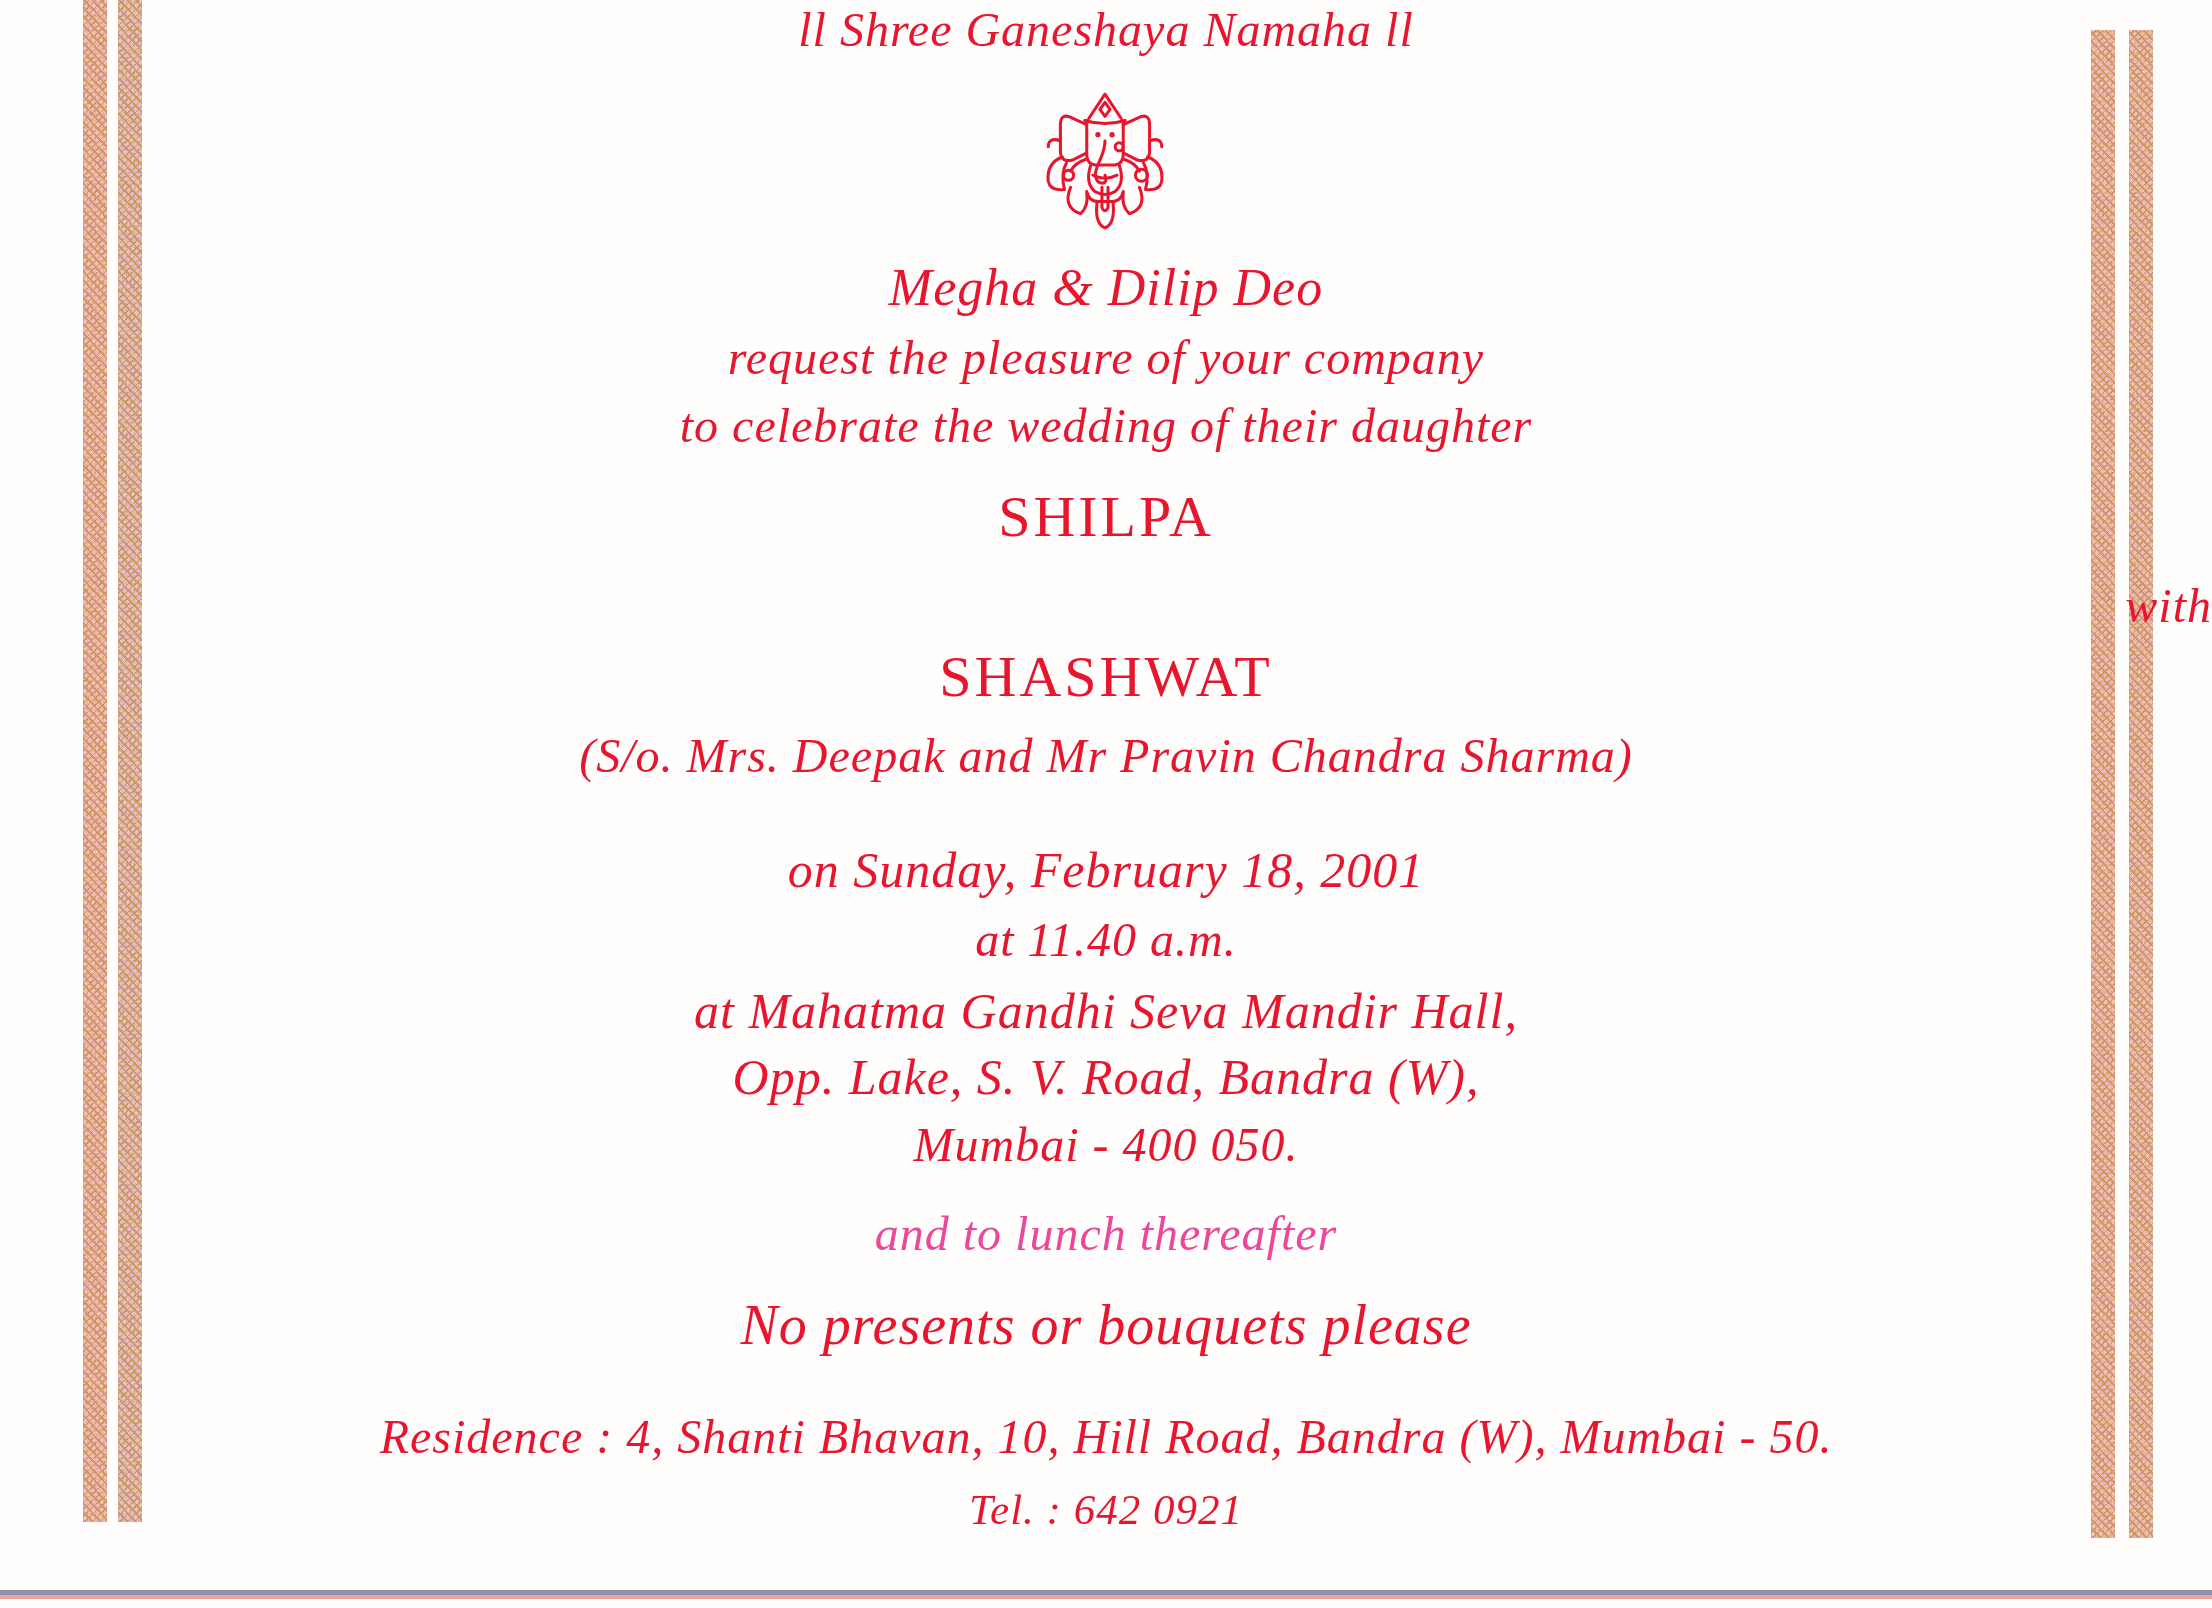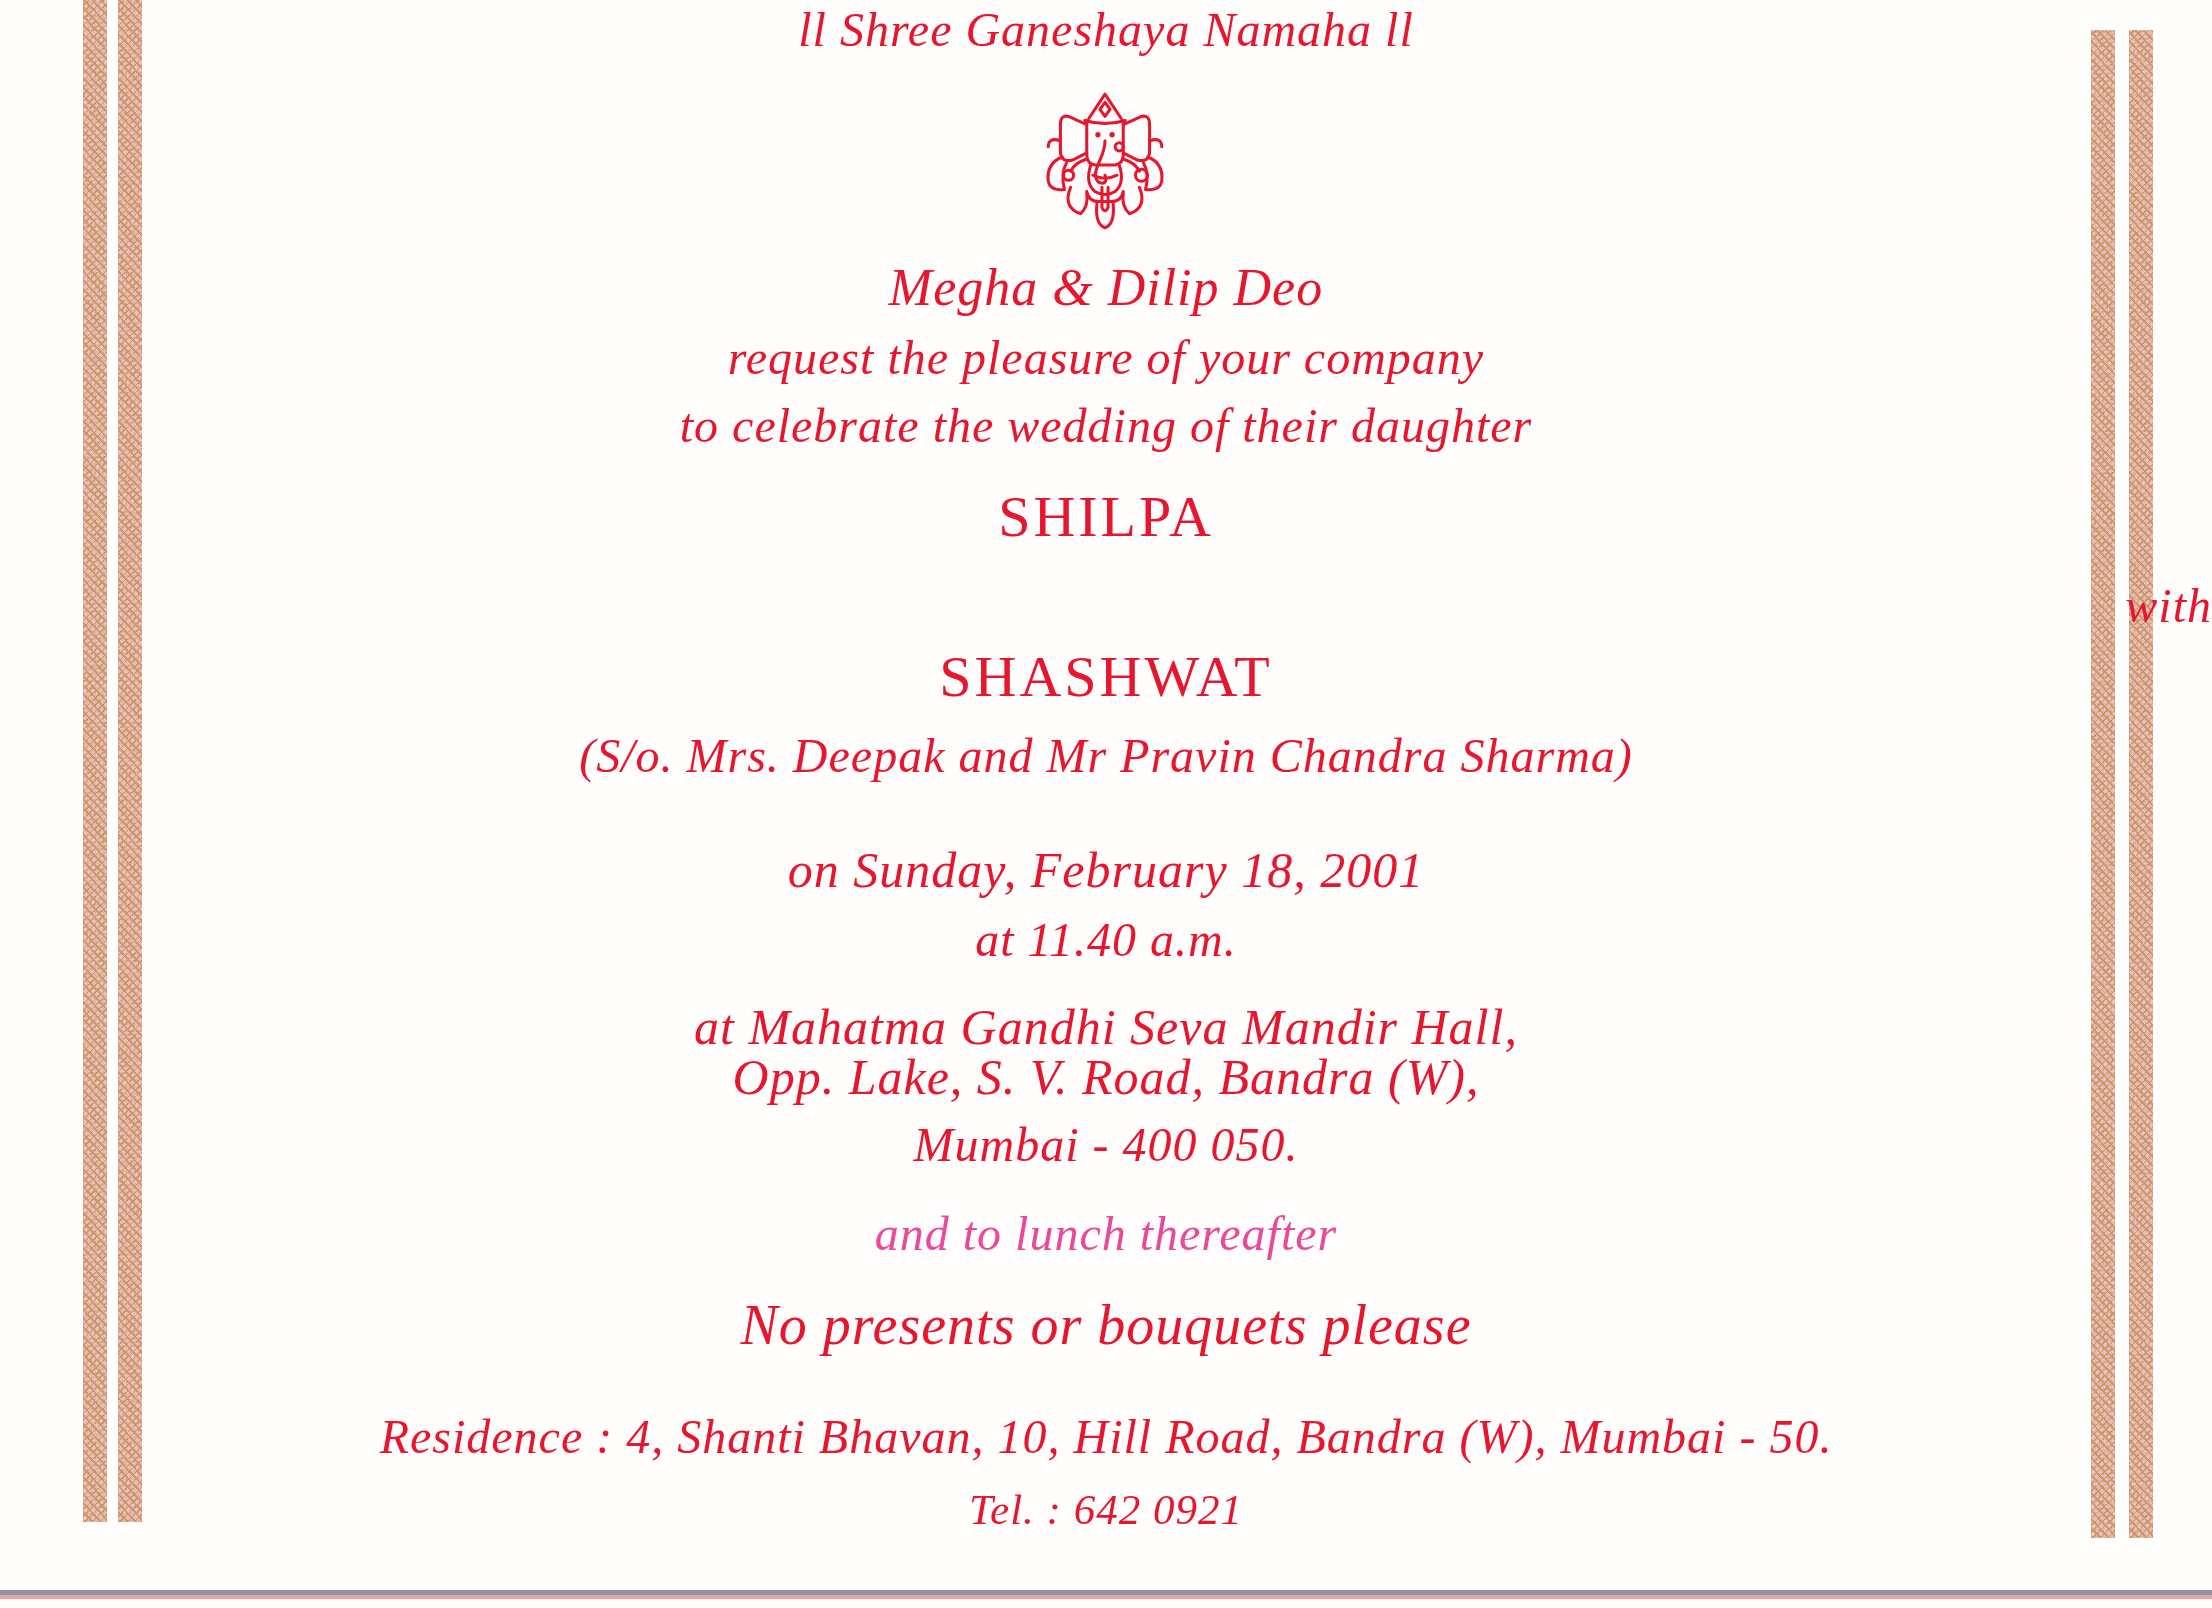--- a/index.html
+++ b/index.html
@@ -48,21 +48,21 @@
   .invocation   { top: 6px;    font-size: 48px; }
   .hosts-names  { top: 262px;  font-size: 52px; }
   .request      { top: 334px;  font-size: 48px; }
   .occasion     { top: 402px;  font-size: 48px; }
   .bride        { top: 488px;  font-size: 58px; font-style: normal; letter-spacing: 3px; }
   .conjunction  { top: 582px;  font-size: 48px; text-align: right; }
   .groom        { top: 648px;  font-size: 58px; font-style: normal; letter-spacing: 3px; }
   .parents      { top: 732px;  font-size: 48px; }
   .date-line    { top: 845px;  font-size: 50px; }
   .time-line    { top: 916px;  font-size: 48px; }
-  .venue1       { top: 986px;  font-size: 50px; margin-top: 16px; }
+  .venue1       { top: 986px;  font-size: 50px; }
   .venue2       { top: 1052px; font-size: 50px; }
   .venue3       { top: 1121px; font-size: 48px; }
   .lunch        { top: 1210px; font-size: 48px; color: #ec4899; }
   .note         { top: 1297px; font-size: 56px; }
   .residence    { top: 1413px; font-size: 48px; }
   .telephone    { top: 1488px; font-size: 43px; }
   
   .emblem {
     position: absolute; left: 1030px; top: 82px;
     width: 150px; height: 152px;

